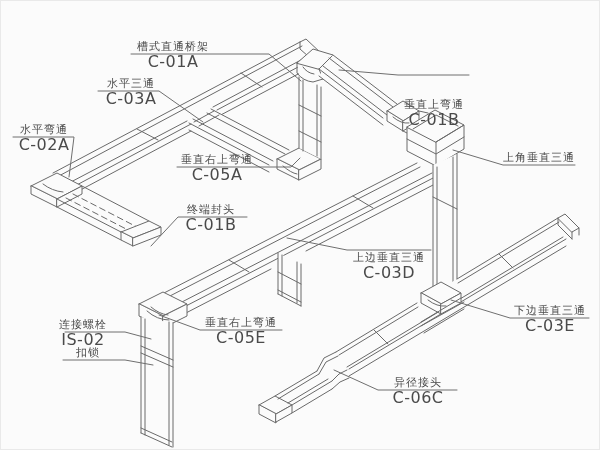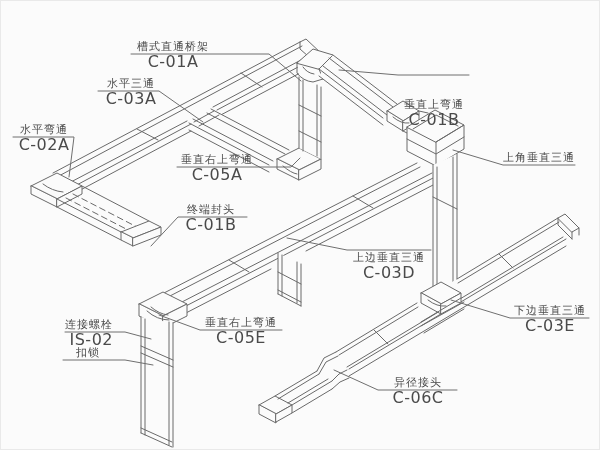--- a/index.html
+++ b/index.html
@@ -250,21 +250,21 @@
         <div class="l2">C-03D</div>
       </div>
       <div class="label" style="left: 549px; top: 302px;">
         <div class="l1">下边垂直三通</div>
         <div class="l2">C-03E</div>
       </div>
       <div class="label" style="left: 240px; top: 314px;">
         <div class="l1">垂直右上弯通</div>
         <div class="l2">C-05E</div>
       </div>
-      <div class="label" style="left: 88px; top: 316px; text-align: right;">
+      <div class="label" style="left: 82px; top: 316px;">
         <div class="l1">连接螺栓</div>
         <div class="l2">IS-02</div>
       </div>
       <div class="label" style="left: 87px; top: 344px;">
         <div class="l1">扣锁</div>
         <div class="l2"></div>
       </div>
       <div class="label" style="left: 417px; top: 374px;">
         <div class="l1">异径接头</div>
         <div class="l2">C-06C</div>

